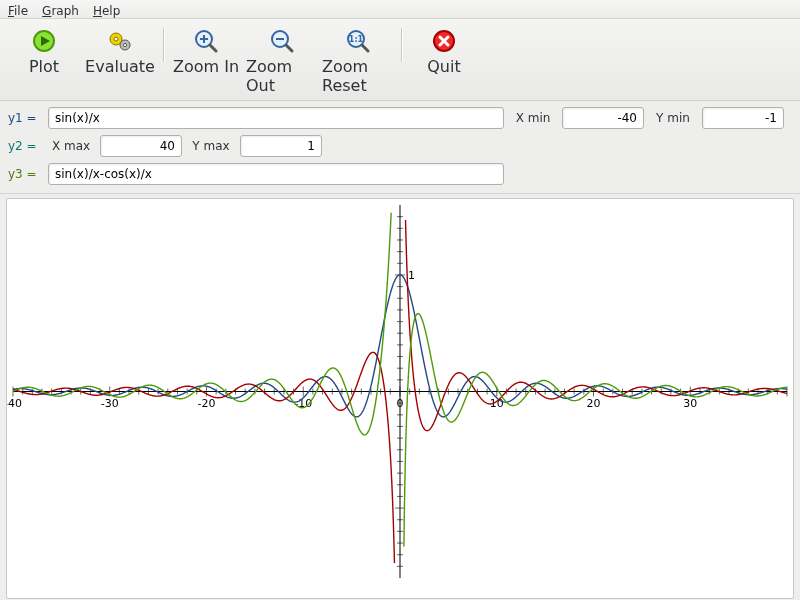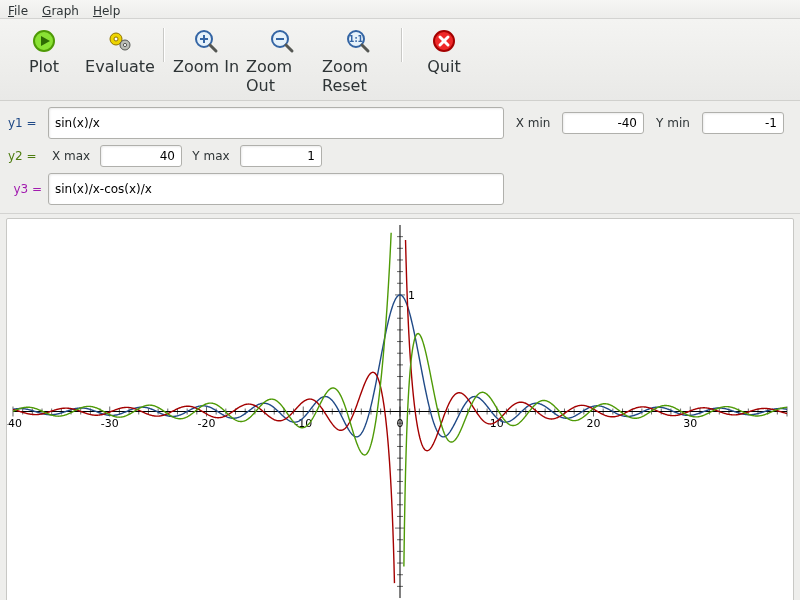--- a/index.html
+++ b/index.html
@@ -68,25 +68,25 @@
   }
   .frow {
     display: flex;
     align-items: center;
     gap: 6px;
     margin-bottom: 6px;
   }
   .frow:last-child{ margin-bottom:2px;}
   .ylabel { width: 34px; text-align:left; }
   .ylabel.y1 { color:#204a87; }
-  .ylabel.y2 { color:#4d7c0f; }
-  .ylabel.y3 { color:#a21caf;text-align:right; }
+  .ylabel.y2 { color:#0f766e; }
+  .ylabel.y3 { color:#4d7c0f; }
   .eq-input {
     width: 456px;
-    height: 32px;
+    height: 22px;
     padding: 2px 6px;
     border: 1px solid #b0b0ac;
     border-radius: 3px;
     background:#fff;
     font-family: inherit;
     font-size:12px;
     box-shadow: inset 1px 1px 2px rgba(0,0,0,0.08);
   }
   .lim-label { width:46px; text-align:center; }
   .lim-input {

